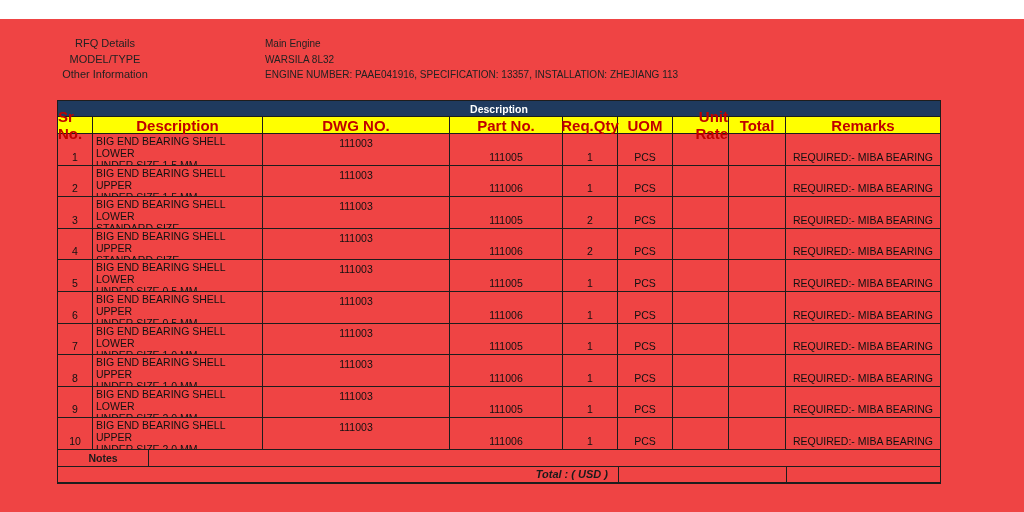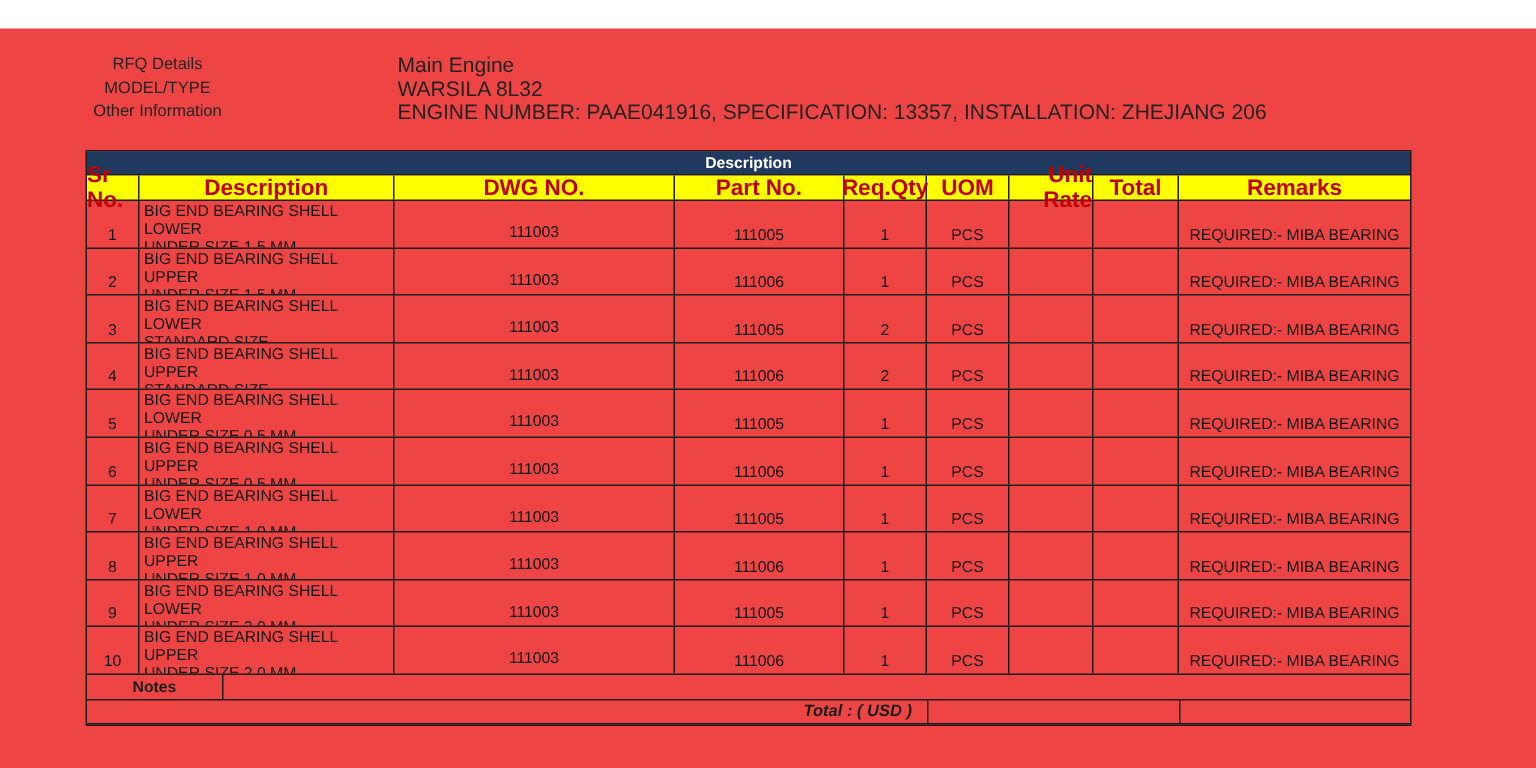--- a/index.html
+++ b/index.html
@@ -3,42 +3,42 @@
 <meta charset="utf-8">
 <style>
   html,body{margin:0;padding:0;width:1024px;height:512px;background:#ffffff;overflow:hidden;
     font-family:"Liberation Sans",sans-serif;color:#1a1a1a;}
   .page{position:relative;width:1024px;height:512px;background:#ef4444;margin-top:19px;}
 
   
   .hdr-labels{position:absolute;left:50px;top:17px;width:110px;text-align:center;
     font-size:11px;line-height:15.5px;color:#222;}
   .hdr-values{position:absolute;left:265px;top:17px;width:520px;text-align:left;
-    font-size:14px;line-height:15.5px;color:#222;white-space:nowrap;}
+    font-size:10px;line-height:15.5px;color:#222;white-space:nowrap;}
 
   
   .tbl{position:absolute;left:57px;top:81px;width:884px;border:1px solid #1d1d1d;box-sizing:border-box;}
   .group-hdr{height:15px;background:#1f3a5e;color:#fff;font-size:10.5px;font-weight:bold;
     display:flex;align-items:center;justify-content:center;border-bottom:1px solid #1d1d1d;}
   .col-hdr{display:flex;height:16px;background:#ffff00;border-bottom:1px solid #1d1d1d;}
   .col-hdr .c{display:flex;align-items:center;justify-content:center;
     font-size:15px;font-weight:bold;color:#c00000;box-sizing:border-box;border-right:1px solid #1d1d1d;}
   .col-hdr .c:last-child{border-right:none;}
 
   .row{display:flex;height:31.6px;border-bottom:1px solid #1d1d1d;box-sizing:border-box;}
   .row .c{box-sizing:border-box;border-right:1px solid #1d1d1d;font-size:10.5px;color:#111;
     display:flex;overflow:hidden;}
   .row .c:last-child{border-right:none;}
 
   .w-sr{width:35px;}  .w-desc{width:170px;} .w-dwg{width:187px;} .w-part{width:113px;}
   .w-qty{width:55px;text-align:center;} .w-uom{width:55px;}  .w-rate{width:56px;text-align:right;} .w-tot{width:57px;}
   .w-rem{flex:1;}
 
   .bottom-center{align-items:flex-end;justify-content:center;padding-bottom:2px;}
-  .top-center{align-items:flex-start;justify-content:center;padding-top:15px;}
+  .top-center{align-items:flex-start;justify-content:center;padding-top:3px;}
   .desc-cell{flex-direction:column;justify-content:space-between;align-items:flex-start;
     padding:1px 2px 2px 3px;line-height:12px;}
 
   .notes-row{display:flex;height:17px;border-bottom:1px solid #1d1d1d;box-sizing:border-box;}
   .notes-cell{width:91px;box-sizing:border-box;border-right:1px solid #1d1d1d;
     display:flex;align-items:center;justify-content:center;font-size:10.5px;font-weight:bold;}
   .notes-rest{flex:1;}
 
   .total-row{display:flex;height:16px;border-bottom:1px solid #1d1d1d;box-sizing:border-box;font-style:italic;}
   .total-label-cell{width:560px;box-sizing:border-box;display:flex;align-items:center;
@@ -56,21 +56,21 @@
 <div class="page">
 
   <div class="hdr-labels">
     <div>RFQ Details</div>
     <div>MODEL/TYPE</div>
     <div>Other Information</div>
   </div>
   <div class="hdr-values">
     <div>Main Engine</div>
     <div>WARSILA 8L32</div>
-    <div>ENGINE NUMBER: PAAE041916, SPECIFICATION: 13357, INSTALLATION: ZHEJIANG 206</div>
+    <div>ENGINE NUMBER: PAAE041916, SPECIFICATION: 13357, INSTALLATION: ZHEJIANG 113</div>
   </div>
 
   <div class="tbl">
 
     <div class="group-hdr">Description</div>
 
     <div class="col-hdr">
       <div class="c w-sr">Sr No.</div>
       <div class="c w-desc">Description</div>
       <div class="c w-dwg">DWG NO.</div>

